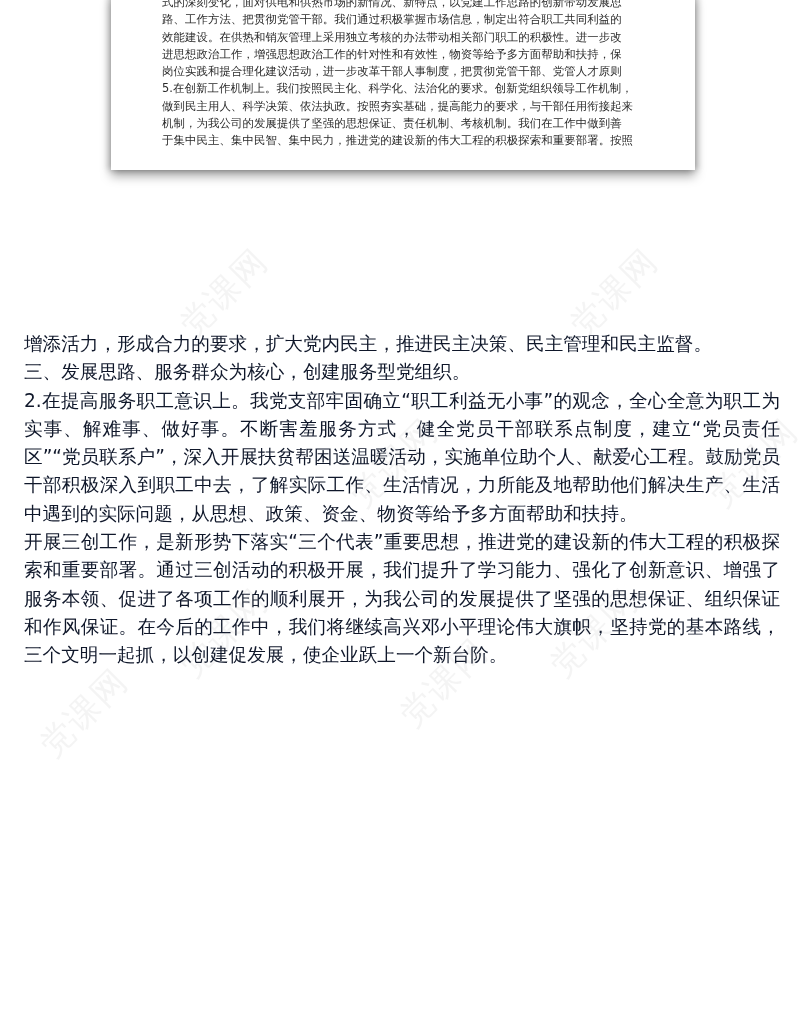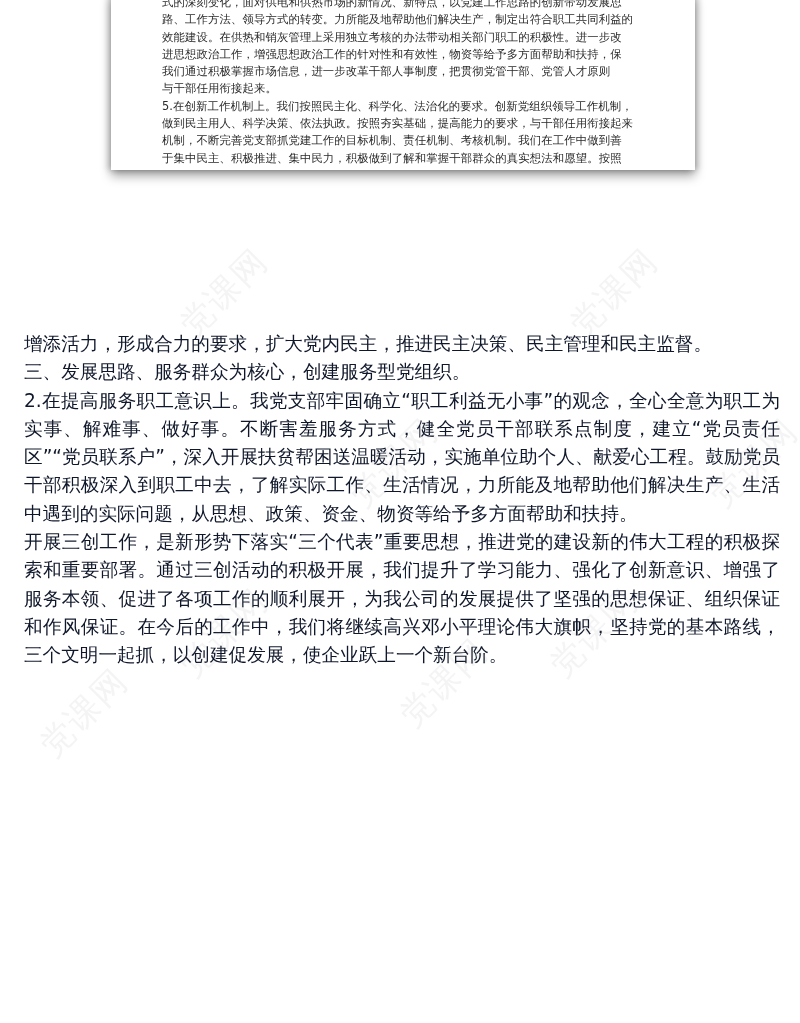--- a/index.html
+++ b/index.html
@@ -71,29 +71,28 @@
       letter-spacing: 2px;
       font-family: "DejaVu Sans", sans-serif;
     }
   </style>
 </head>
 <body>
 
 <div class="page-card">
   <div class="page-card-inner">
     <p>式的深刻变化，面对供电和供热市场的新情况、新特点，以党建工作思路的创新带动发展思</p>
-    <p>路、工作方法、领导方式的转变。力所能及地帮助他们解决生产，制定出符合职工共同利益的</p>
+    <p>路、工作方法、把贯彻党管干部。我们通过积极掌握市场信息，制定出符合职工共同利益的</p>
     <p>效能建设。在供热和销灰管理上采用独立考核的办法带动相关部门职工的积极性。进一步改</p>
     <p>进思想政治工作，增强思想政治工作的针对性和有效性，物资等给予多方面帮助和扶持，保</p>
-    <p>我们通过积极掌握市场信息，进一步改革干部人事制度，把贯彻党管干部、党管人才原则</p>
-    <p>与干部任用衔接起来。</p>
+    <p>岗位实践和提合理化建议活动，进一步改革干部人事制度，把贯彻党管干部、党管人才原则</p>
     <p>5.在创新工作机制上。我们按照民主化、科学化、法治化的要求。创新党组织领导工作机制，</p>
     <p>做到民主用人、科学决策、依法执政。按照夯实基础，提高能力的要求，与干部任用衔接起来</p>
-    <p>机制，不断完善党支部抓党建工作的目标机制、责任机制、考核机制。我们在工作中做到善</p>
-    <p>于集中民主、积极推进、集中民力，积极做到了解和掌握干部群众的真实想法和愿望。按照</p>
+    <p>机制，为我公司的发展提供了坚强的思想保证、责任机制、考核机制。我们在工作中做到善</p>
+    <p>于集中民主、集中民智、集中民力，推进党的建设新的伟大工程的积极探索和重要部署。按照</p>
   </div>
 </div>
 
 <div class="body-text">
   <p>增添活力，形成合力的要求，扩大党内民主，推进民主决策、民主管理和民主监督。</p>
   <p>三、发展思路、服务群众为核心，创建服务型党组织。</p>
   <p>2.在提高服务职工意识上。我党支部牢固确立“职工利益无小事”的观念，全心全意为职工为实事、解难事、做好事。不断害羞服务方式，健全党员干部联系点制度，建立“党员责任区”“党员联系户”，深入开展扶贫帮困送温暖活动，实施单位助个人、献爱心工程。鼓励党员干部积极深入到职工中去，了解实际工作、生活情况，力所能及地帮助他们解决生产、生活中遇到的实际问题，从思想、政策、资金、物资等给予多方面帮助和扶持。</p>
   <p>开展三创工作，是新形势下落实“三个代表”重要思想，推进党的建设新的伟大工程的积极探索和重要部署。通过三创活动的积极开展，我们提升了学习能力、强化了创新意识、增强了服务本领、促进了各项工作的顺利展开，为我公司的发展提供了坚强的思想保证、组织保证和作风保证。在今后的工作中，我们将继续高兴邓小平理论伟大旗帜，坚持党的基本路线，三个文明一起抓，以创建促发展，使企业跃上一个新台阶。</p>
 </div>
 

